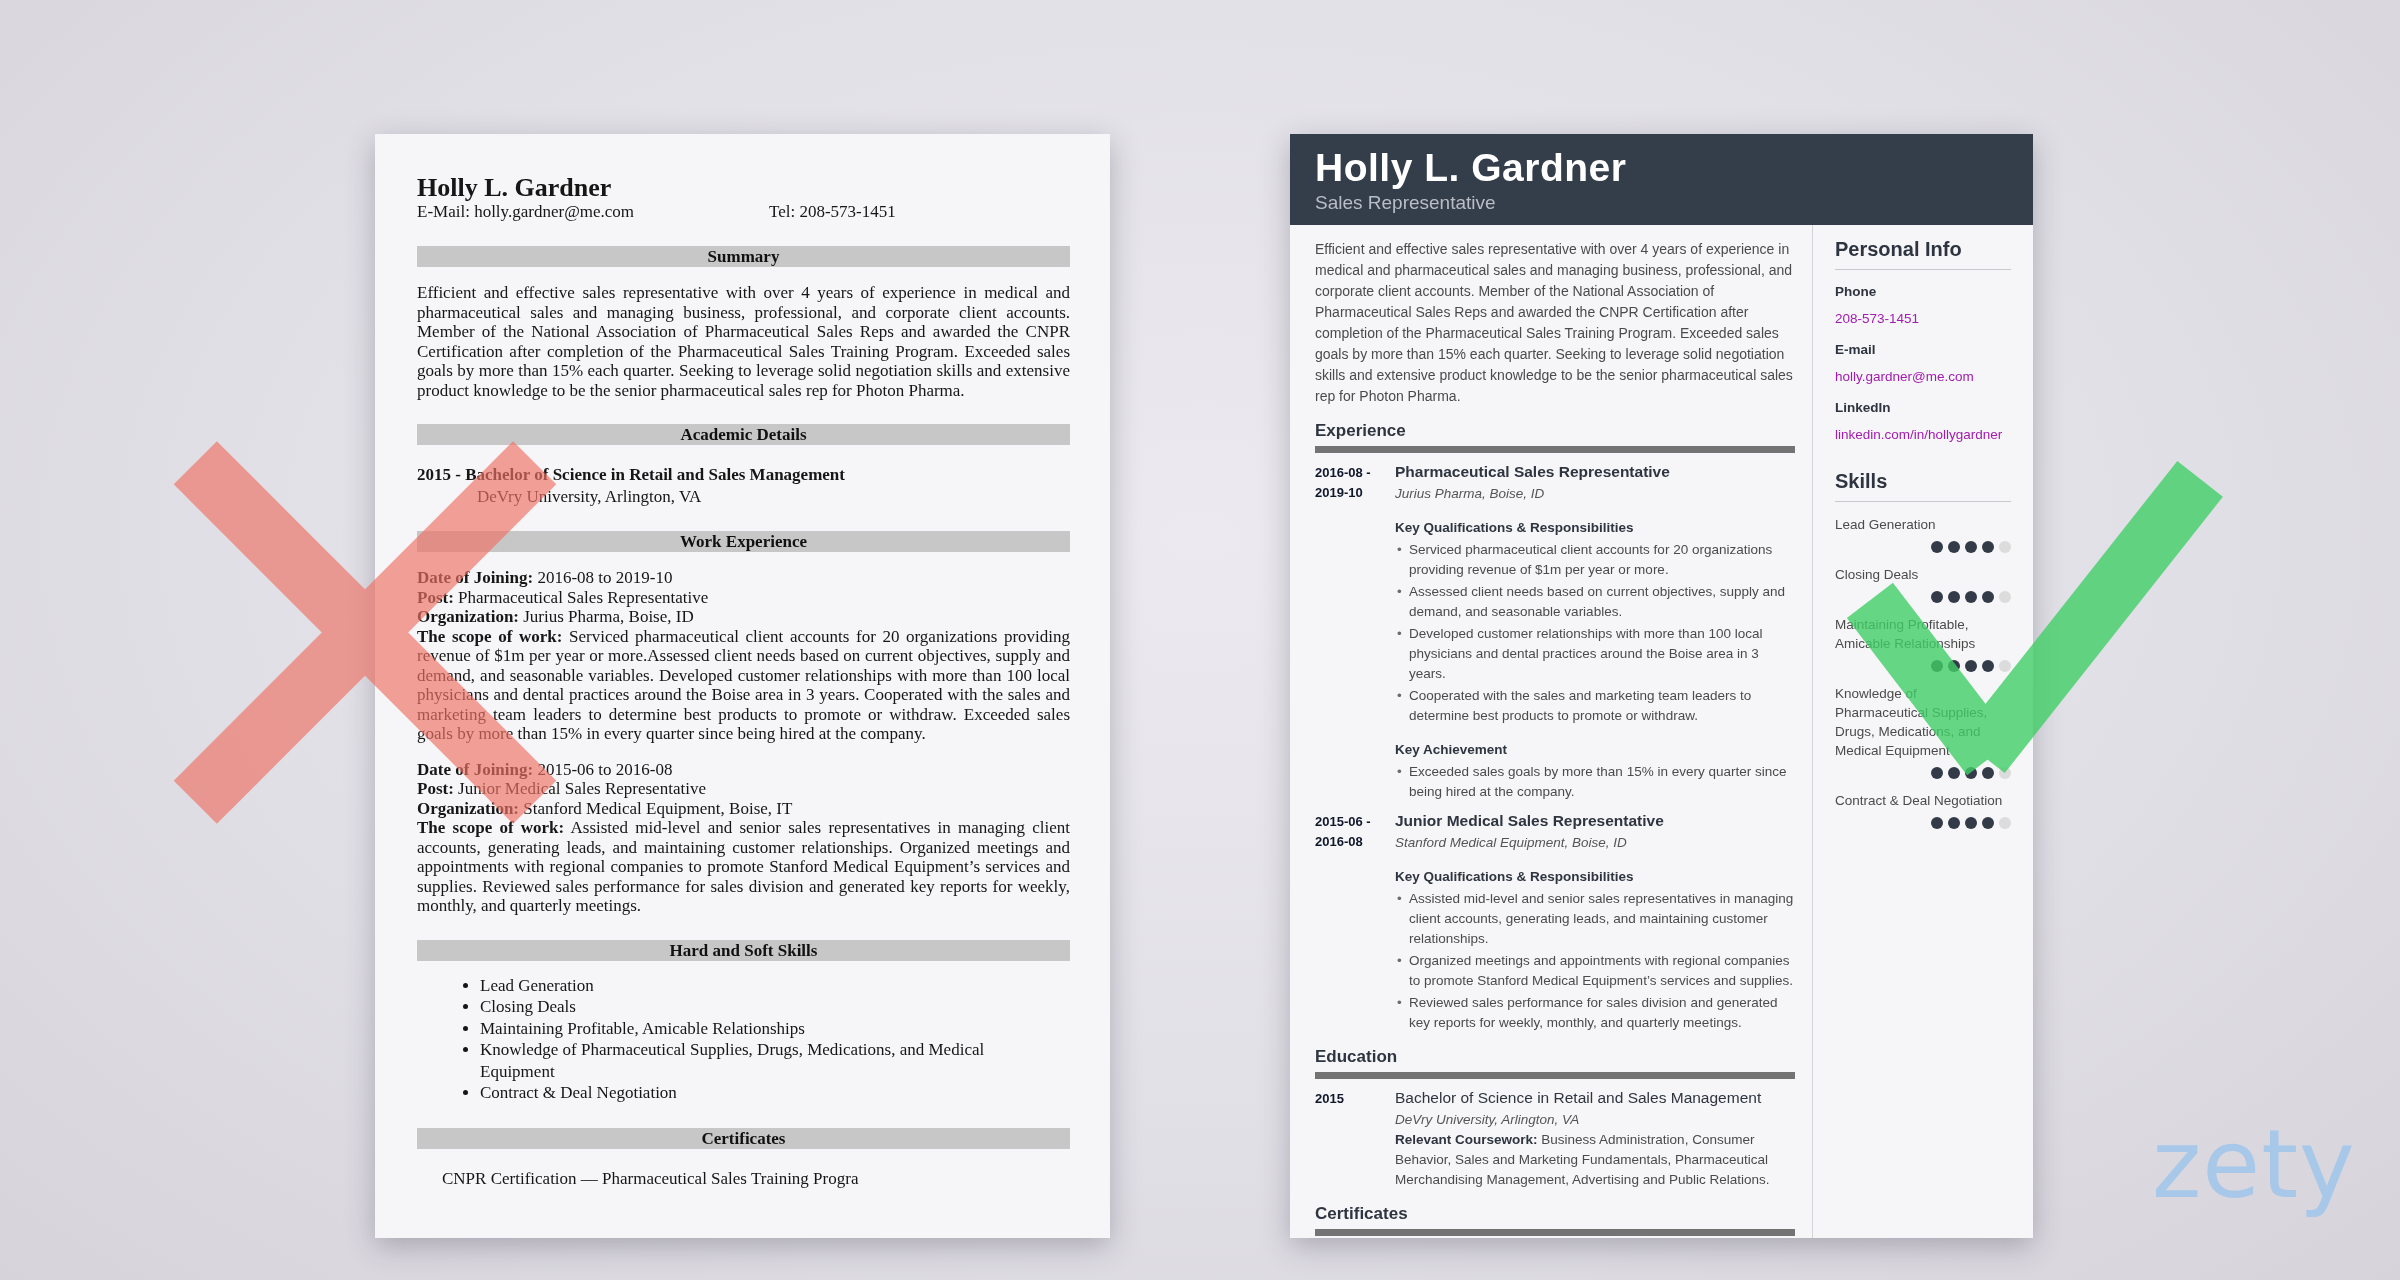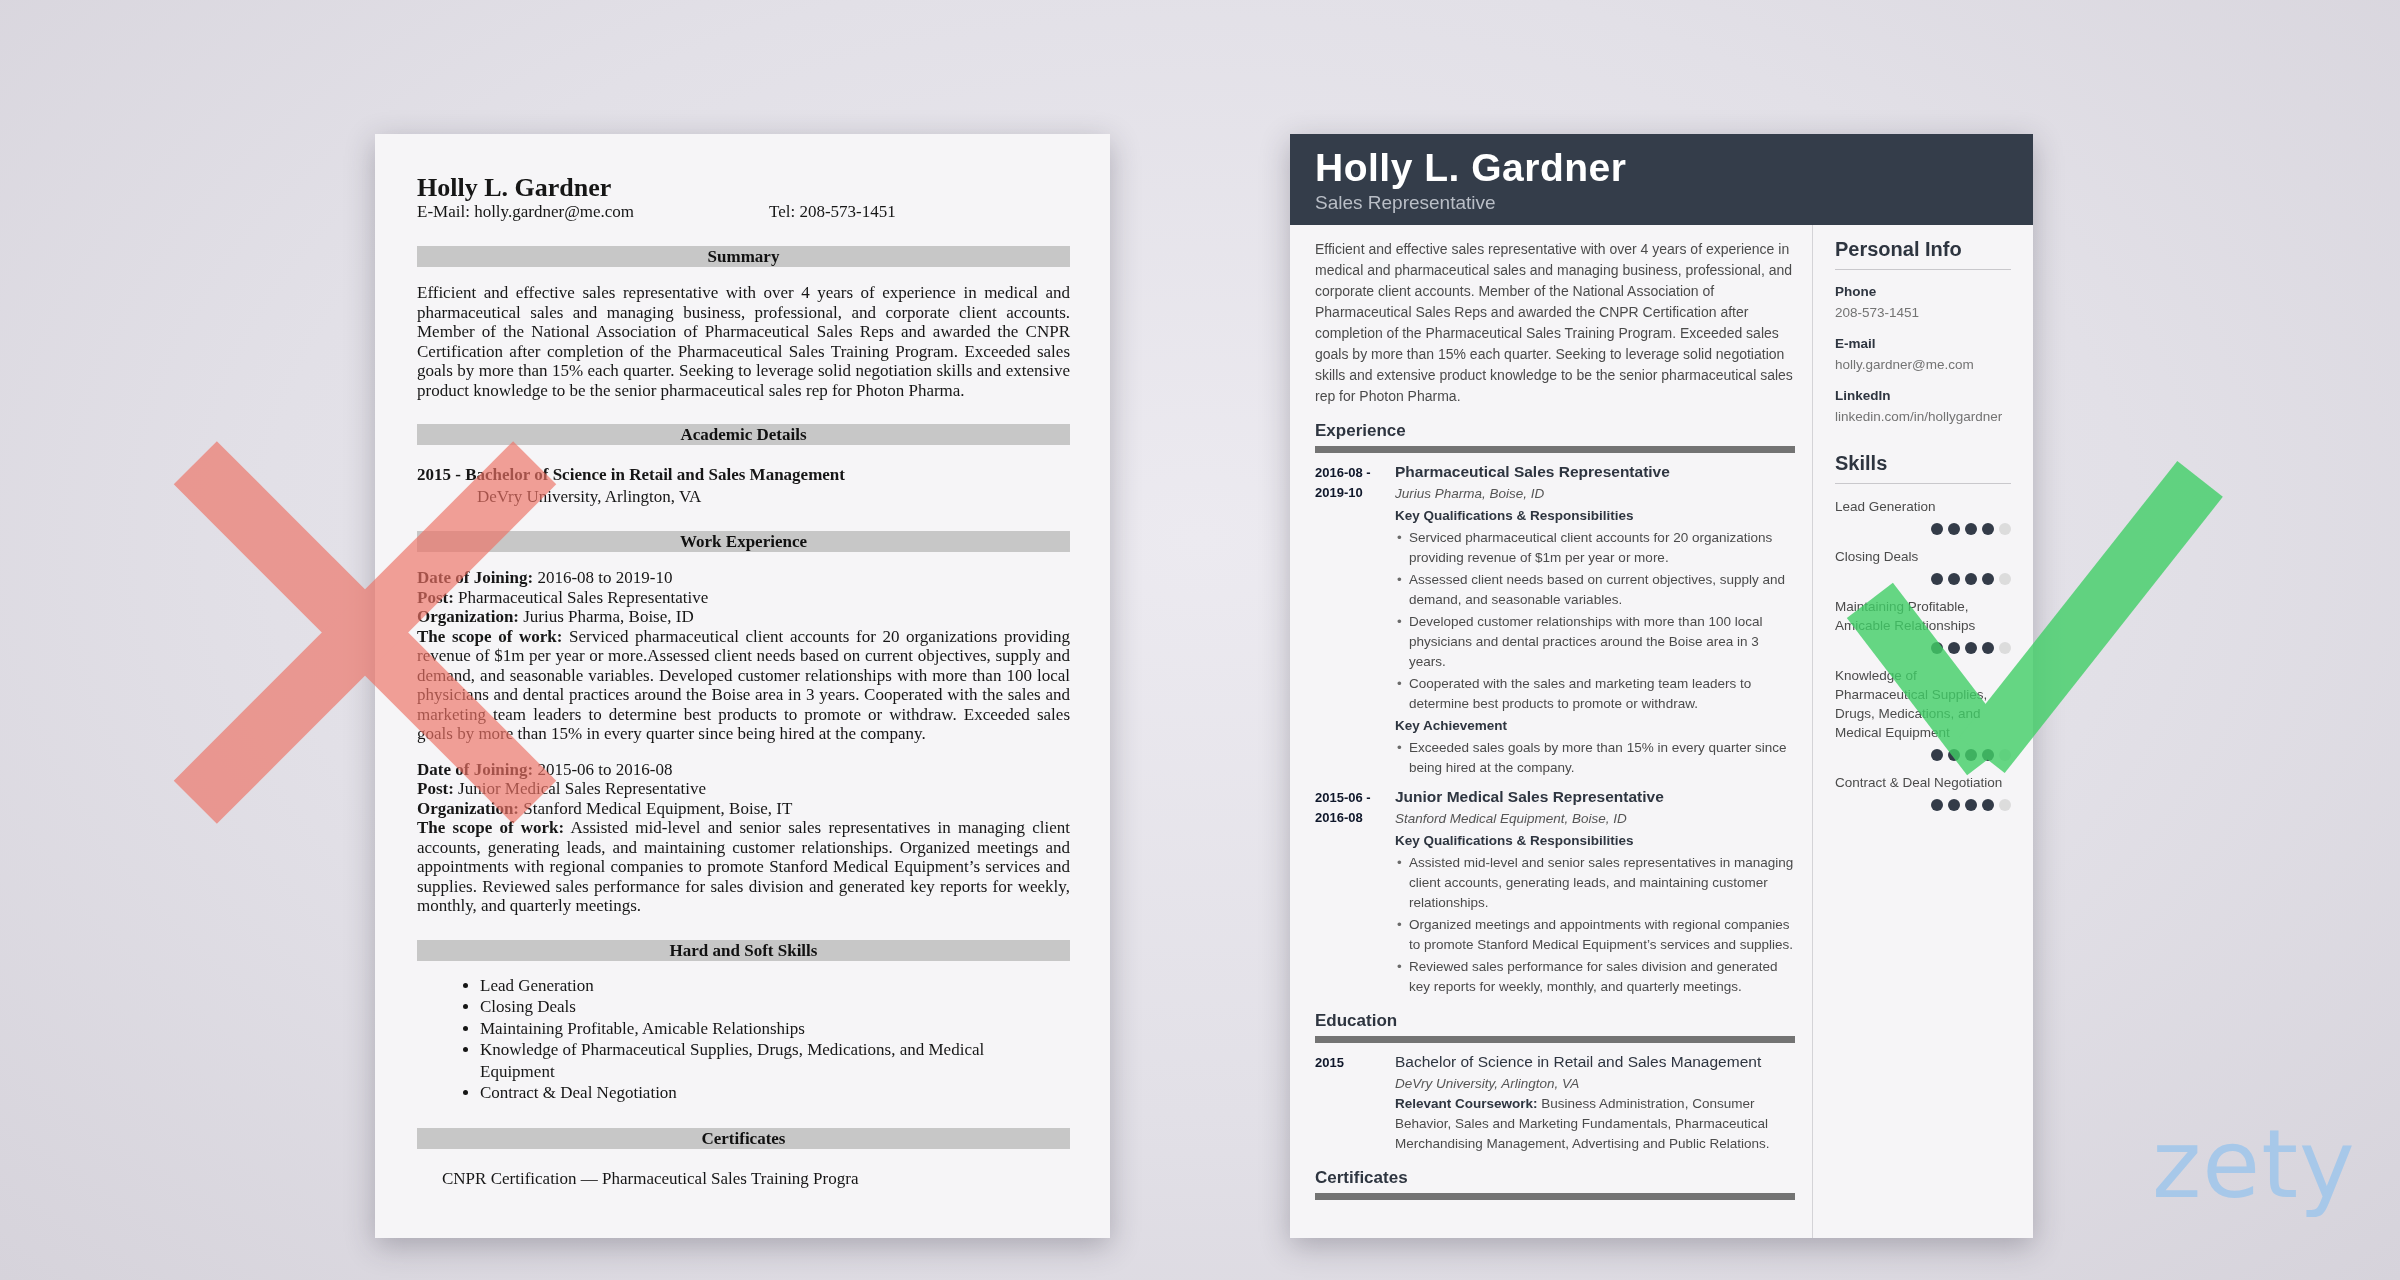--- a/index.html
+++ b/index.html
@@ -40,34 +40,34 @@
   .rp-divider{position:absolute;left:522px;top:91px;bottom:0;width:0;border-left:1px solid #d4d3d7;}
   .rp-main{position:absolute;left:25px;top:91px;width:480px;}
   .rp-summary{margin-top:14px;font-size:14px;line-height:21px;color:#4b4b4b;}
   h2.rp-sec{margin:14px 0 0;font-size:17px;font-weight:bold;color:#2e3540;
             padding-bottom:5px;border-bottom:7px solid #737373;}
   .rp-entry{display:flex;margin-top:10px;}
   .rp-dates{width:80px;flex:none;font-size:13px;font-weight:bold;color:#0f172a;line-height:20px;}
   .rp-body{width:400px;font-size:13.5px;line-height:20px;}
   .rp-role{font-size:15.5px;font-weight:bold;color:#2e3540;line-height:18px;}
   .rp-company{font-style:italic;color:#555;margin-top:3px;}
-  .rp-sub{font-weight:bold;color:#2e3540;margin-top:2px;}
+  .rp-sub{font-weight:bold;color:#2e3540;margin-top:14px;}
   ul.rp-bullets{margin:2px 0 0;padding:0;list-style:none;}
   ul.rp-bullets li{padding-left:14px;position:relative;margin-top:2px;}
   ul.rp-bullets li::before{content:"•";position:absolute;left:2px;color:#6a6a6a;}
   .rp-edu-deg{font-size:15.5px;font-weight:normal;color:#2e3540;line-height:18px;}
 
   
   .rp-side{position:absolute;left:545px;top:104px;width:176px;}
   h3.side-sec{margin:0;font-size:20px;font-weight:bold;color:#2e3540;
               padding-bottom:8px;border-bottom:1px solid #c9c8cc;}
   h3.side-sec.skills-h{margin-top:26px;}
   .side-field{margin-top:13px;}
   .side-label{font-size:13.5px;font-weight:bold;color:#2e3540;line-height:18px;}
-  .side-value{font-size:13.5px;color:#737373;line-height:19px;margin-top:2px;}
+  .side-value{font-size:13.5px;color:#a21caf;line-height:19px;margin-top:8px;}
   .skill{margin-top:13px;}
   .skill-label{font-size:13.5px;color:#4b4b4b;line-height:19px;}
   .skill-dots{text-align:right;margin-top:5px;height:13px;}
   .dot{display:inline-block;width:12px;height:12px;border-radius:50%;background:#dcdcdc;margin-left:5px;}
   .dot.filled{background:#333b48;}
 
   
   .mark{position:absolute;pointer-events:none;}
   .mark-x{left:0;top:0;width:2400px;height:1280px;opacity:.66;}
   .xbar{position:absolute;left:125px;top:602px;width:480px;height:61px;}

